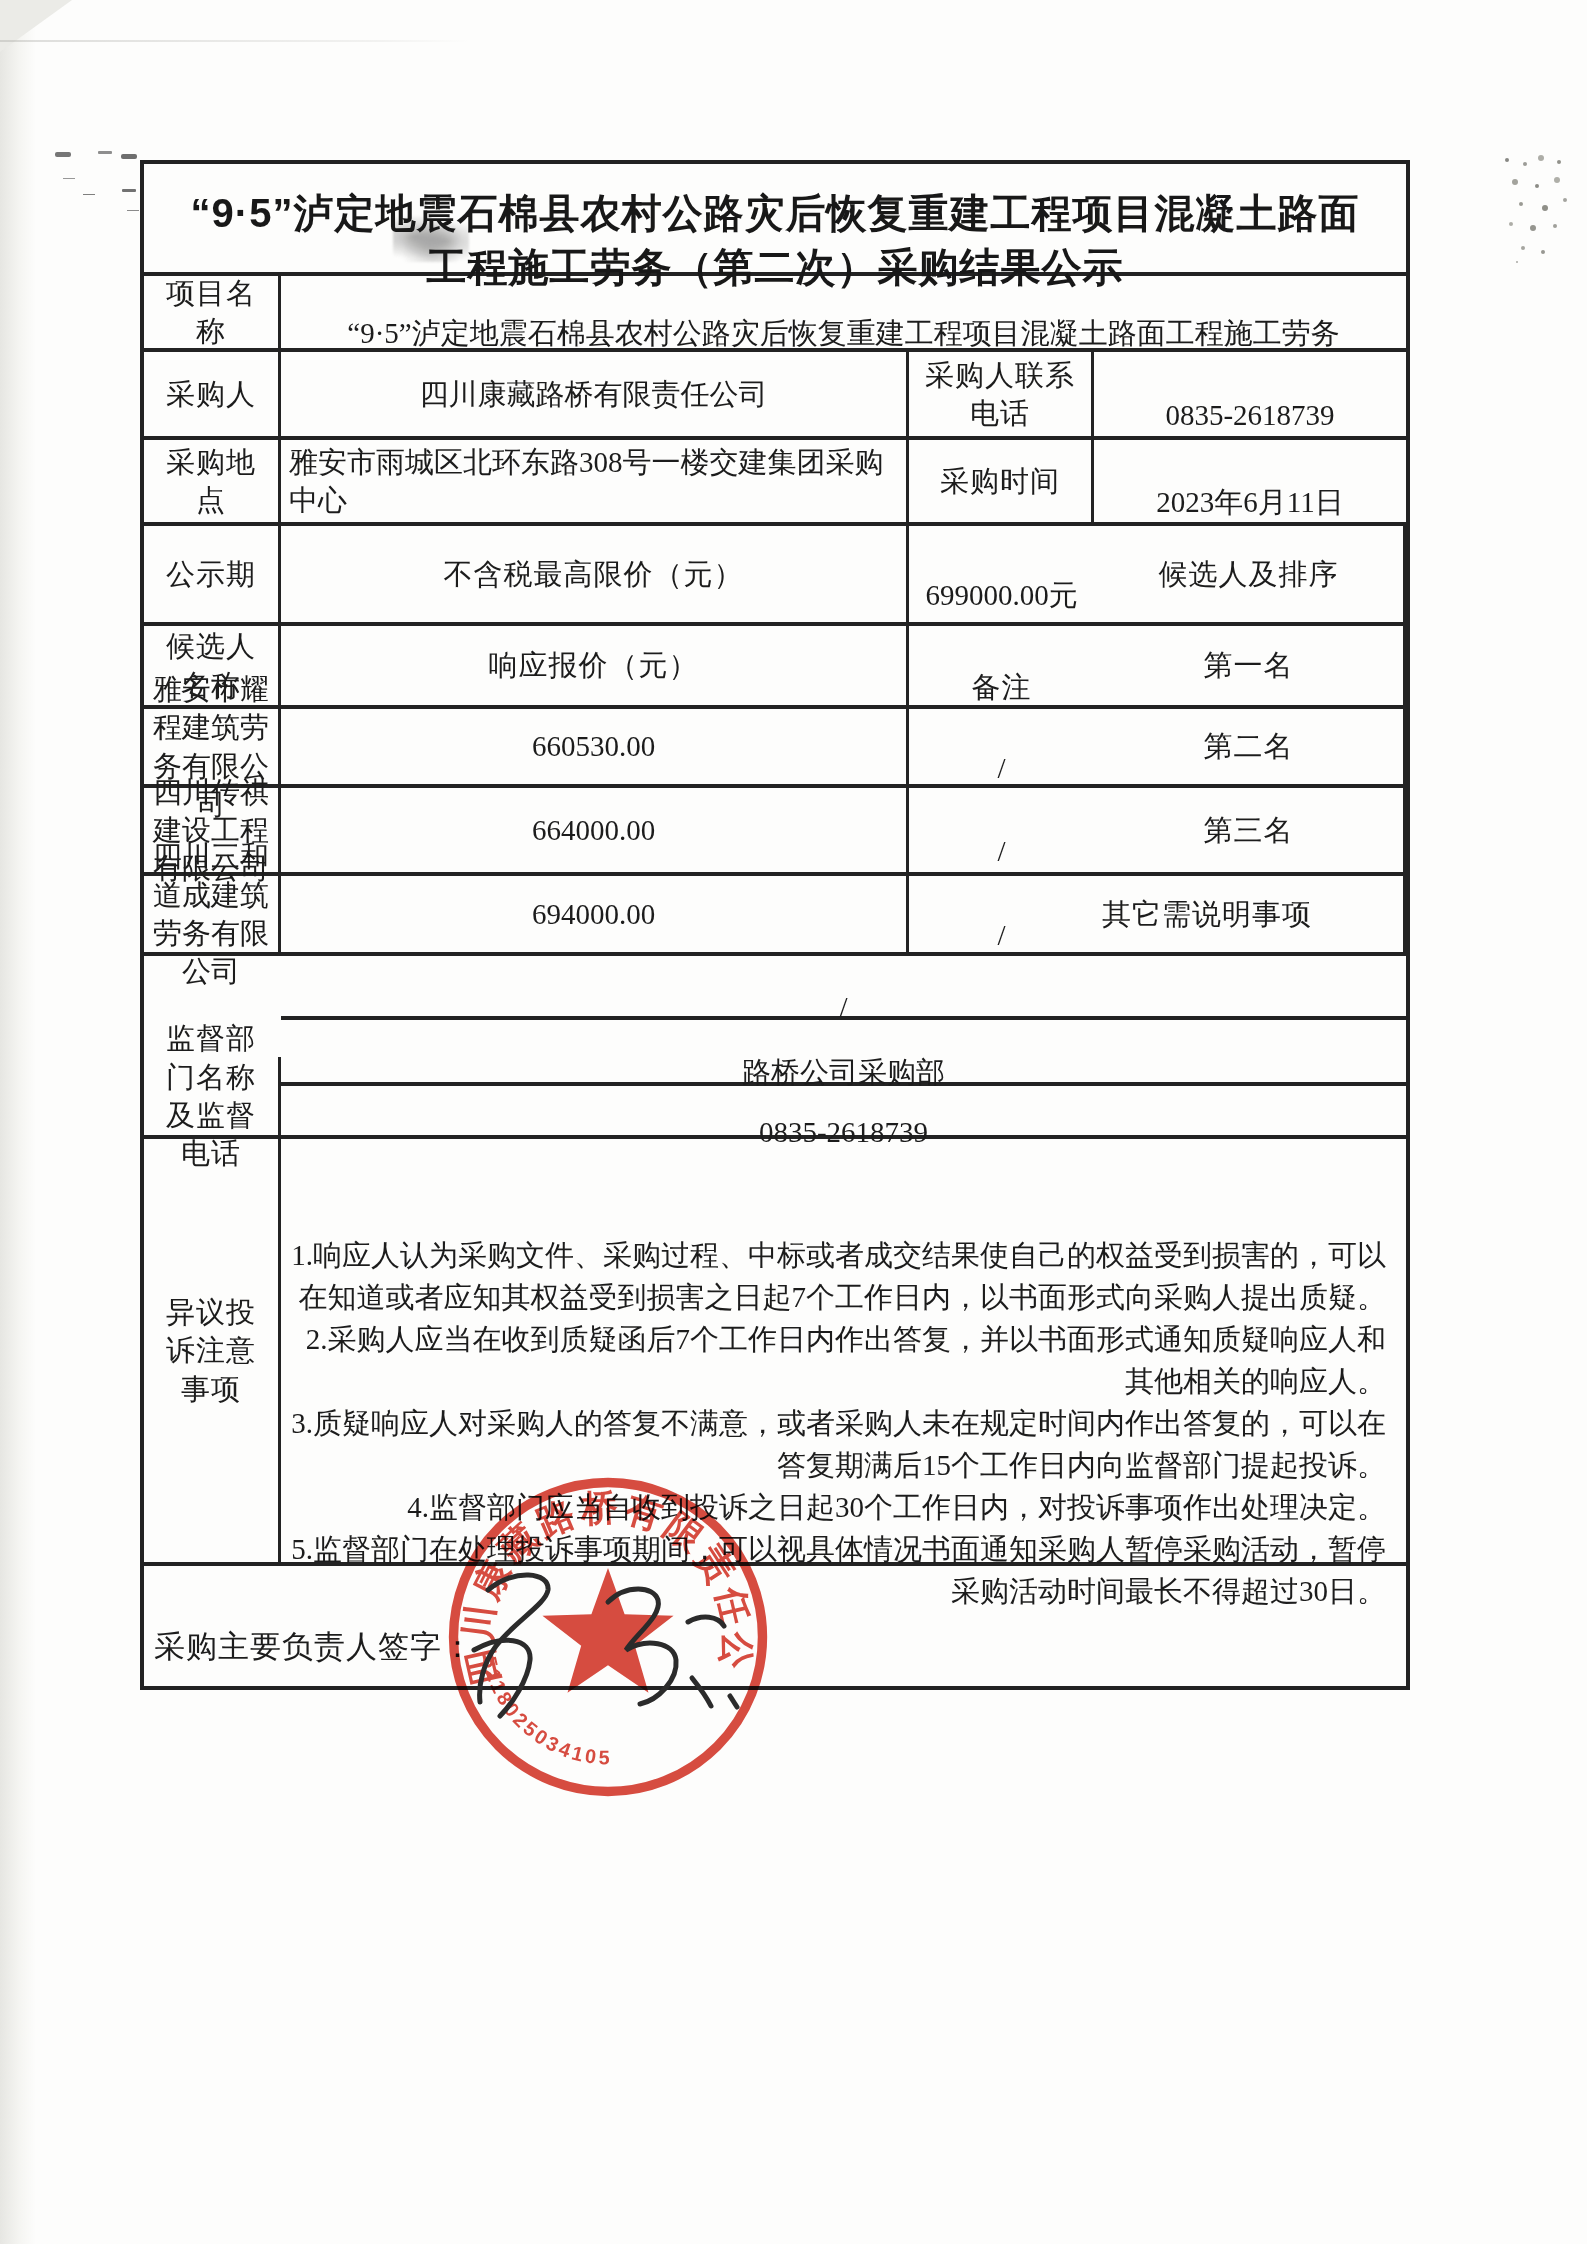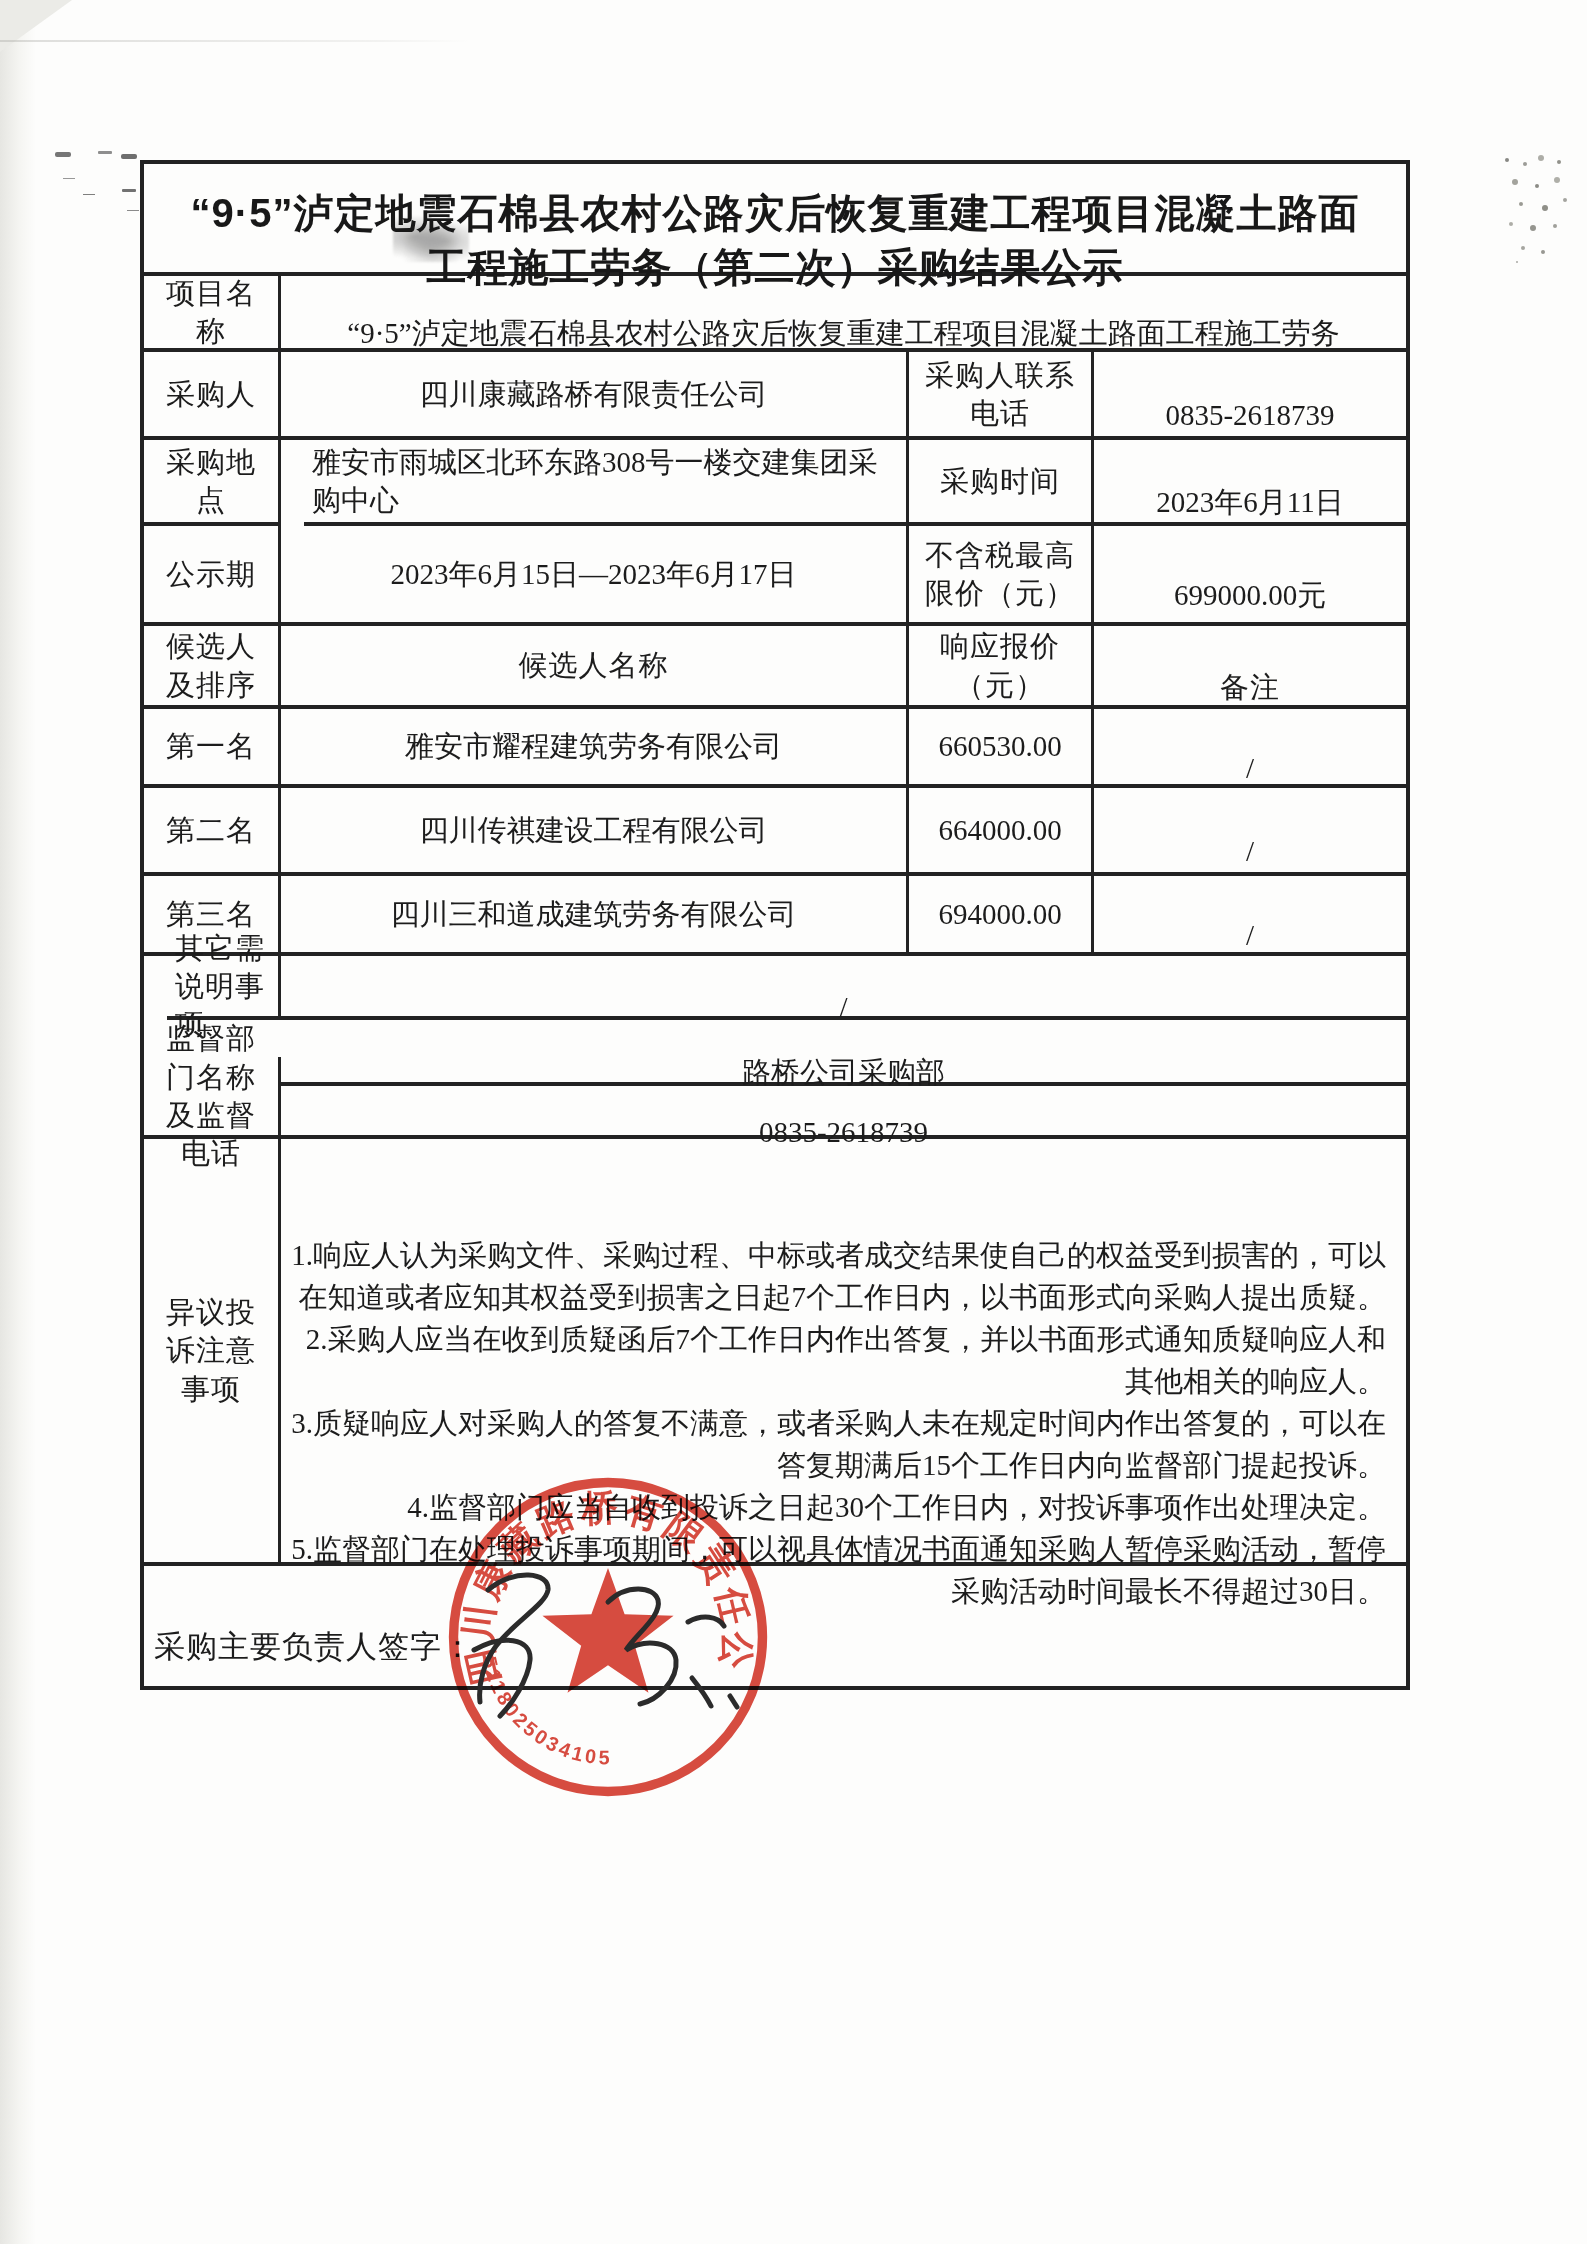--- a/index.html
+++ b/index.html
@@ -61,21 +61,21 @@
   }
   .no-r{border-right:none;margin-top:43px;}
   .no-b{border-bottom:none;}
   .title-cell{
     grid-column:1/5;
     font-family:"Liberation Sans", sans-serif;
     font-weight:bold;font-size:40px;line-height:54px;letter-spacing:1px;
     padding:0 36px;color:#181818;
   }
   .label-cell{letter-spacing:1px;}
-  .left-text{justify-content:flex-start;text-align:left;margin-left:23px;}
+  .left-text{justify-content:flex-start;text-align:left;}
   .objection-content{
     align-items:flex-start;justify-content:flex-start;text-align:right;
     padding:52px 20px 0 0;line-height:42px;
   }
   .objection-content .item{display:block;}
   .signature-cell{
     grid-column:1/5;justify-content:flex-start;font-size:31px;padding-left:10px;
     letter-spacing:1px;
   }
   
@@ -109,21 +109,20 @@
   <div class="cell">四川康藏路桥有限责任公司</div>
   <div class="cell label-cell">采购人联系电话</div>
   <div class="cell no-r">0835-2618739</div>
 
   <div class="cell label-cell">采购地点</div>
   <div class="cell left-text">雅安市雨城区北环东路308号一楼交建集团采购中心</div>
   <div class="cell label-cell">采购时间</div>
   <div class="cell no-r">2023年6月11日</div>
 
   <div class="cell label-cell">公示期</div>
-  <div class="cell">2023年6月15日—2023年6月17日</div>
   <div class="cell label-cell">不含税最高限价（元）</div>
   <div class="cell no-r">699000.00元</div>
 
   <div class="cell label-cell">候选人及排序</div>
   <div class="cell label-cell">候选人名称</div>
   <div class="cell label-cell">响应报价（元）</div>
   <div class="cell label-cell no-r">备注</div>
 
   <div class="cell label-cell">第一名</div>
   <div class="cell">雅安市耀程建筑劳务有限公司</div>

